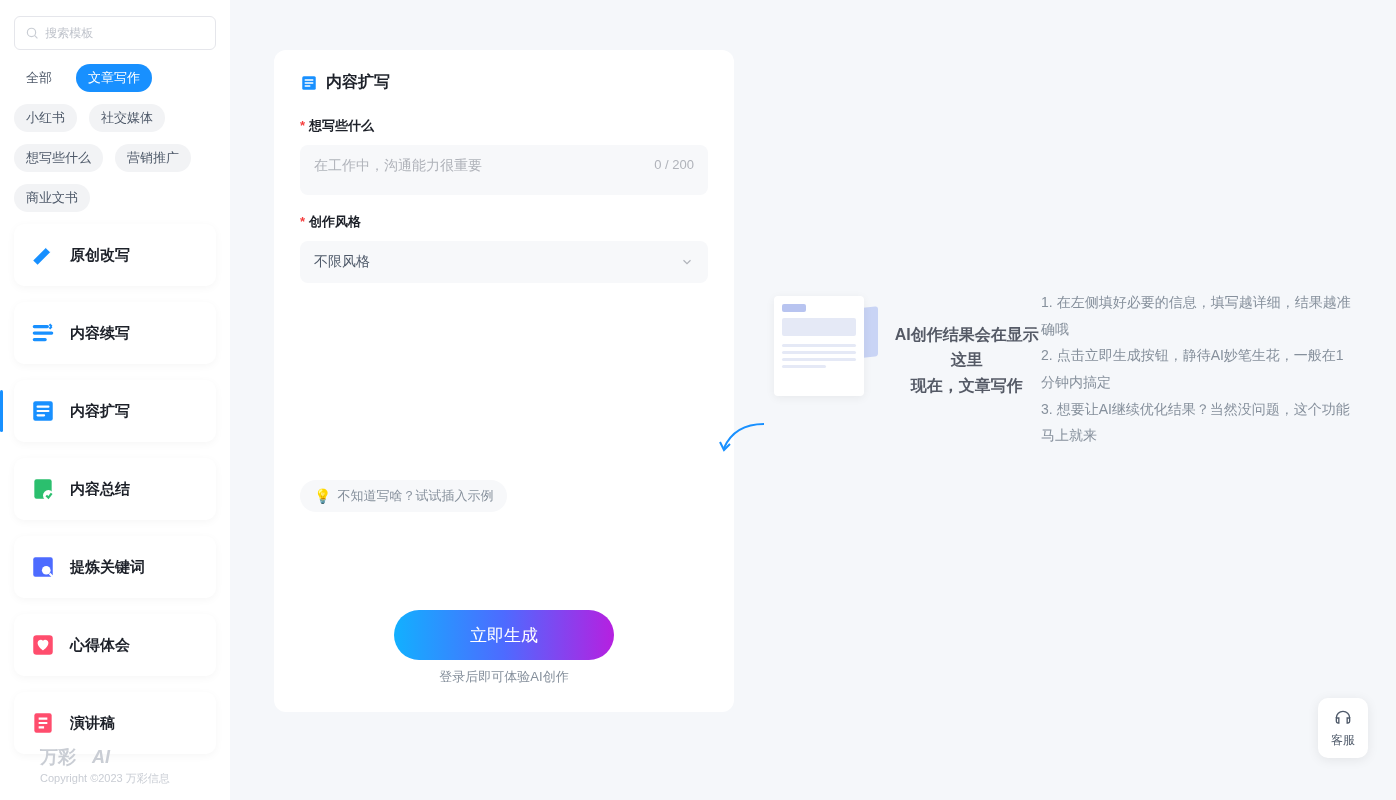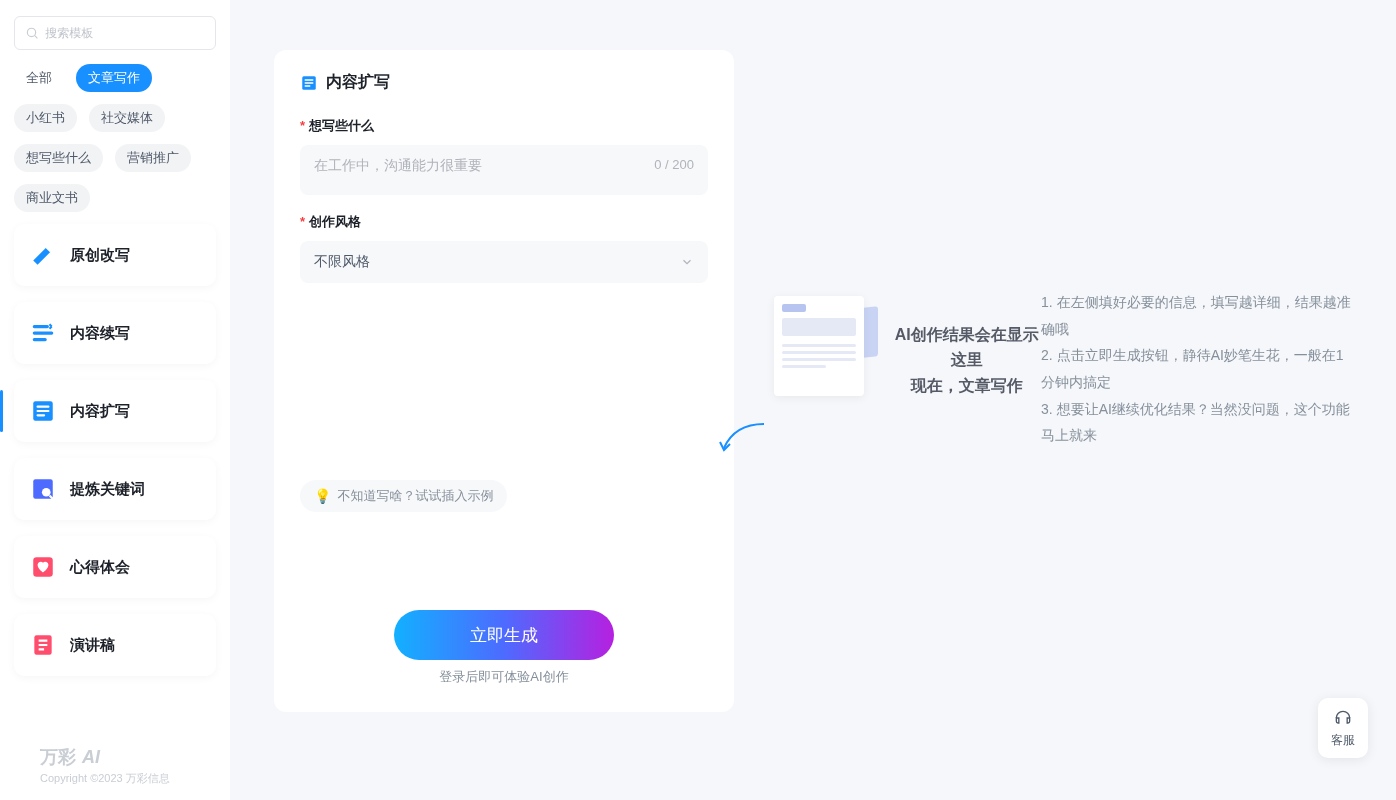--- a/index.html
+++ b/index.html
@@ -19,21 +19,21 @@
 .tag.plain { background: transparent; }
 
 .template-list { margin-top: 12px; }
 .template-item { display: flex; align-items: center; background: #fff; border-radius: 10px; padding: 18px 16px; margin-bottom: 16px; cursor: pointer; box-shadow: 0 2px 8px rgba(0,0,0,0.04); }
 .template-item.active { position: relative; }
 .template-item.active::before { content: ""; position: absolute; left: -14px; top: 10px; bottom: 10px; width: 3px; background: #1890ff; border-radius: 2px; }
 .template-item .t-icon { width: 26px; height: 26px; margin-right: 14px; display: flex; align-items: center; justify-content: center; }
 .template-item .t-label { font-size: 15px; font-weight: 600; color: #1d2129; }
 
 .footer-logo { position: fixed; left: 40px; bottom: 14px; color: #c9cdd4; }
-.footer-logo .brand { font-size: 18px; font-weight: 700; display: flex; align-items: baseline; gap: 6px; }
+.footer-logo .brand { font-size: 18px; font-weight: 700; display: flex; align-items: baseline; gap: 16px; }
 .footer-logo .brand .ai { font-style: italic; }
 .footer-logo .copy { font-size: 11px; margin-top: 2px; }
 
 .main { margin-left: 230px; height: 800px; display: flex; }
 .form-panel { width: 460px; margin: 50px 0 0 44px; background: #fff; border-radius: 12px; padding: 22px 0 26px; display: flex; flex-direction: column; height: 662px; position: relative; }
 .form-header { display: flex; align-items: center; padding: 0 26px 6px; }
 .form-header .h-icon { width: 18px; height: 18px; margin-right: 8px; }
 .form-header .h-title { font-size: 16px; font-weight: 600; color: #1d2129; }
 
 .form-body { padding: 0 26px; }
@@ -112,20 +112,30 @@
         <span class="t-label">内容续写</span>
       </div>
       <div class="template-item active">
         <span class="t-icon">
           <svg viewBox="0 0 24 24" width="26" height="26">
             <rect x="3" y="3" width="18" height="18" rx="2" fill="#1890ff"></rect>
             <path d="M7 8h10M7 12h10M7 16h6" stroke="#fff" stroke-width="2" stroke-linecap="round"></path>
           </svg>
         </span>
         <span class="t-label">内容扩写</span>
+      </div>
+      <div class="template-item">
+        <span class="t-icon">
+          <svg viewBox="0 0 24 24" width="26" height="26">
+            <rect x="4" y="3" width="16" height="18" rx="2" fill="#2bbf6e"></rect>
+            <circle cx="17" cy="18" r="5" fill="#fff"></circle>
+            <path d="M15 18l2 2 3-4" stroke="#2bbf6e" stroke-width="2" fill="none"></path>
+          </svg>
+        </span>
+        <span class="t-label">内容总结</span>
       </div>
       <div class="template-item">
         <span class="t-icon">
           <svg viewBox="0 0 24 24" width="26" height="26">
             <rect x="3" y="3" width="18" height="18" rx="2" fill="#4d6bff"></rect>
             <circle cx="15" cy="15" r="4" fill="#fff"></circle>
             <line x1="18" y1="18" x2="21" y2="21" stroke="#fff" stroke-width="2"></line>
           </svg>
         </span>
         <span class="t-label">提炼关键词</span>

